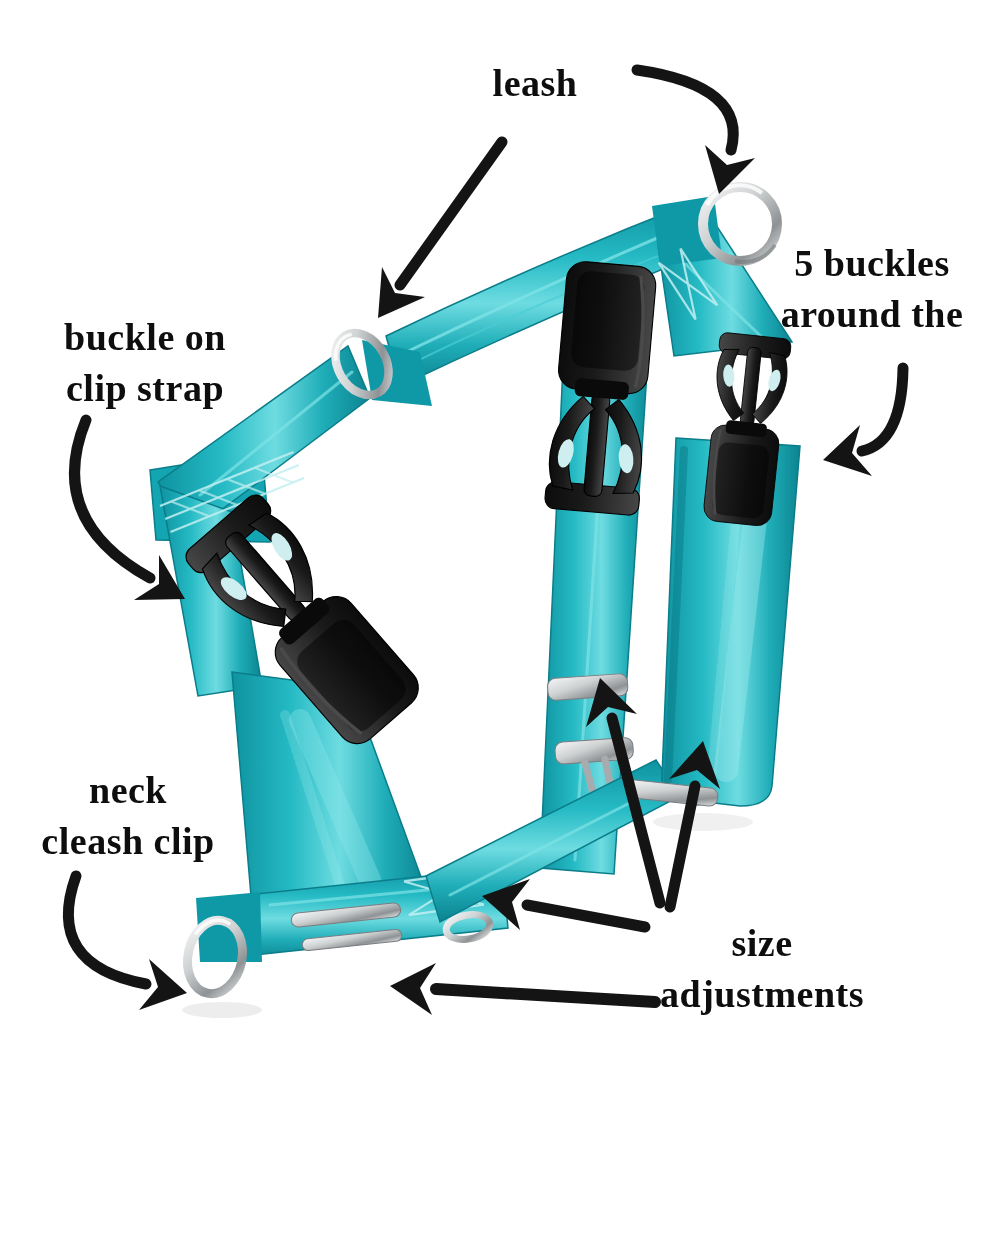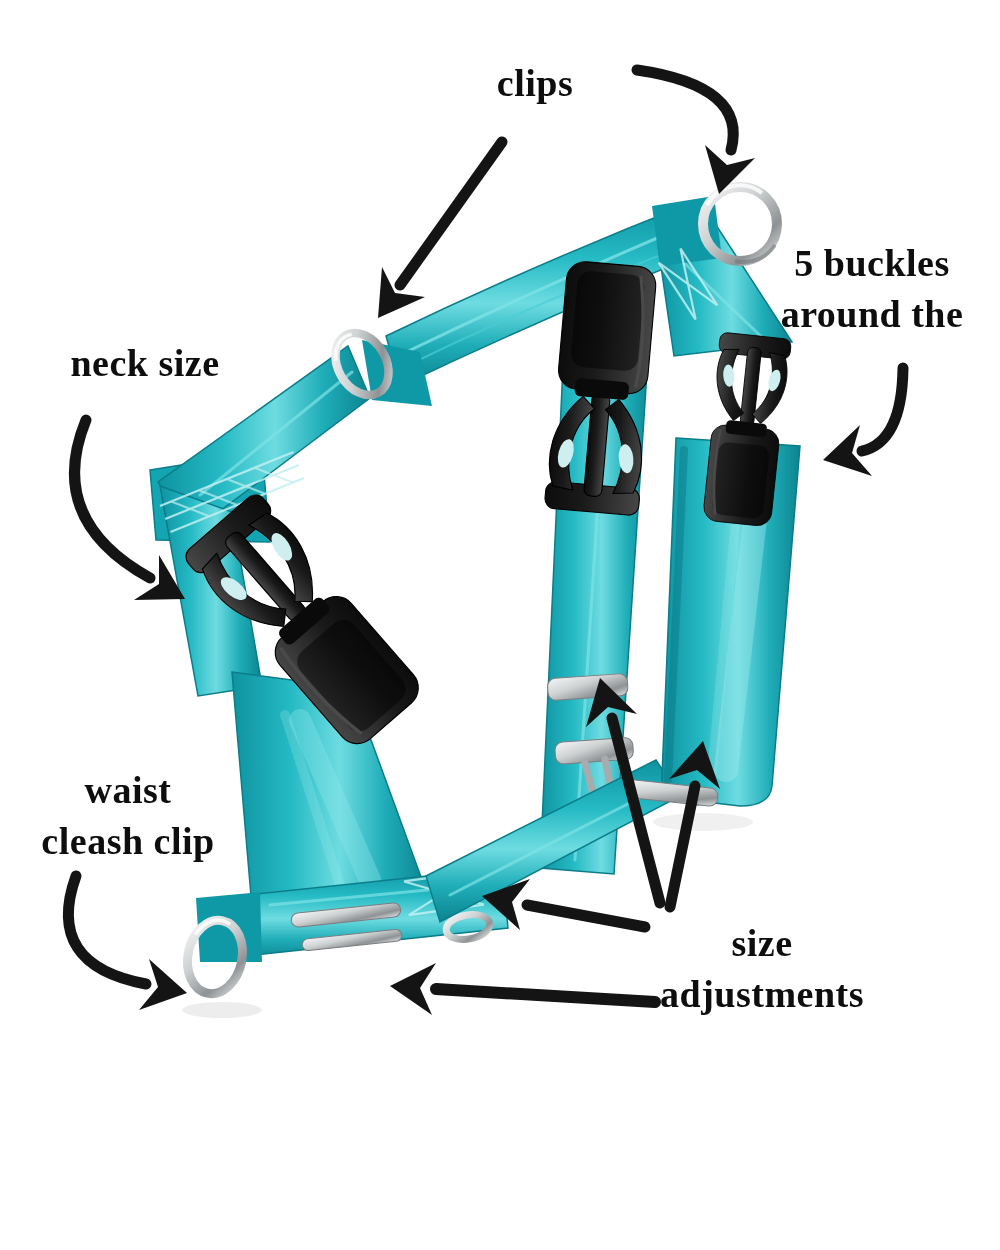--- a/index.html
+++ b/index.html
@@ -195,34 +195,35 @@
       <path class="arrow" d="M645,927 L527,905"></path>
       <polygon class="ahead" points="482,896 530,879 512,902 520,930"></polygon>
     </g>
     <g>
       <path class="arrow" style="stroke-width:12" d="M655,1002 L436,989"></path>
       <polygon class="ahead" points="390,986 436,963 420,988 432,1015"></polygon>
     </g>
   </svg>
 
   <div class="lbl" style="left:535px;top:83px">
-    <div>clips</div>
+    <div>leash</div>
   </div>
 
   <div class="lbl" style="left:872px;top:289px">
     <div>5 buckles</div>
     <div>around the</div>
   </div>
 
   <div class="lbl" style="left:145px;top:363px">
-    <div>neck size</div>
+    <div>buckle on</div>
+    <div>clip strap</div>
   </div>
 
   <div class="lbl" style="left:128px;top:816px">
-    <div>waist</div>
+    <div>neck</div>
     <div>cleash clip</div>
   </div>
 
   <div class="lbl" style="left:762px;top:969px">
     <div>size</div>
     <div>adjustments</div>
   </div>
 
 </div>
 

